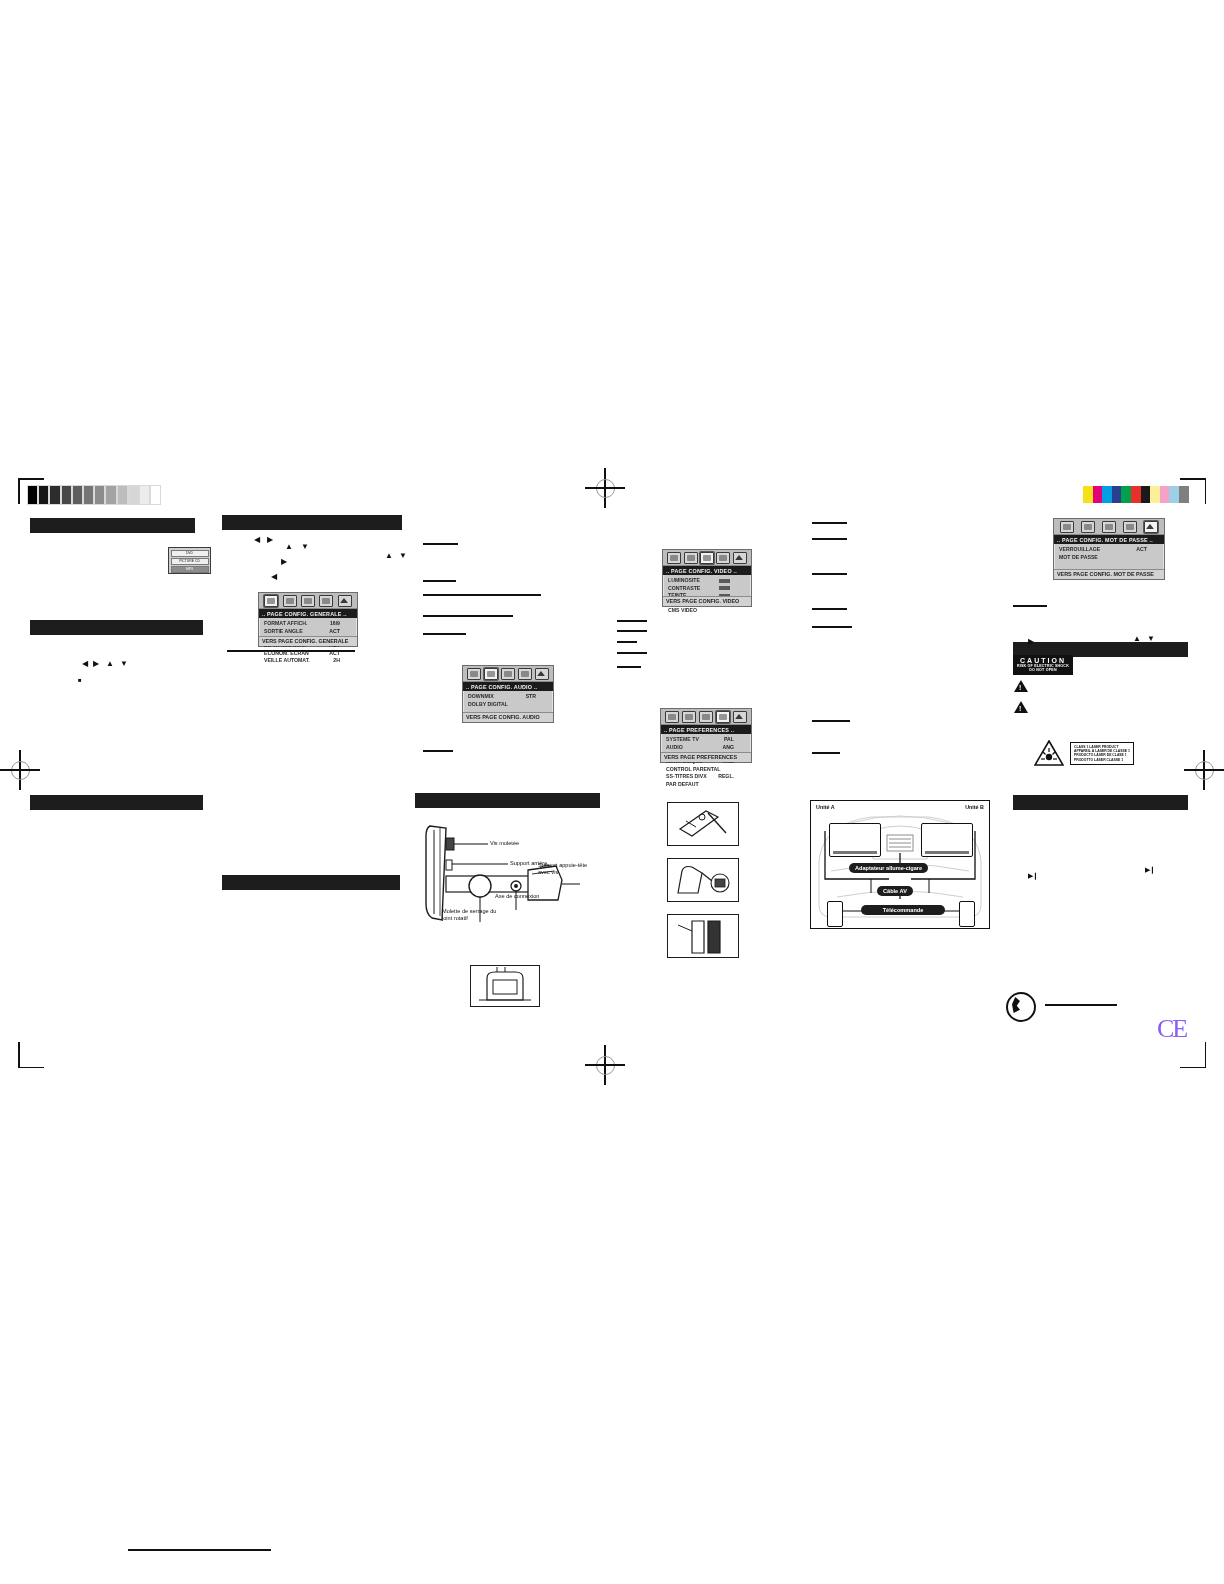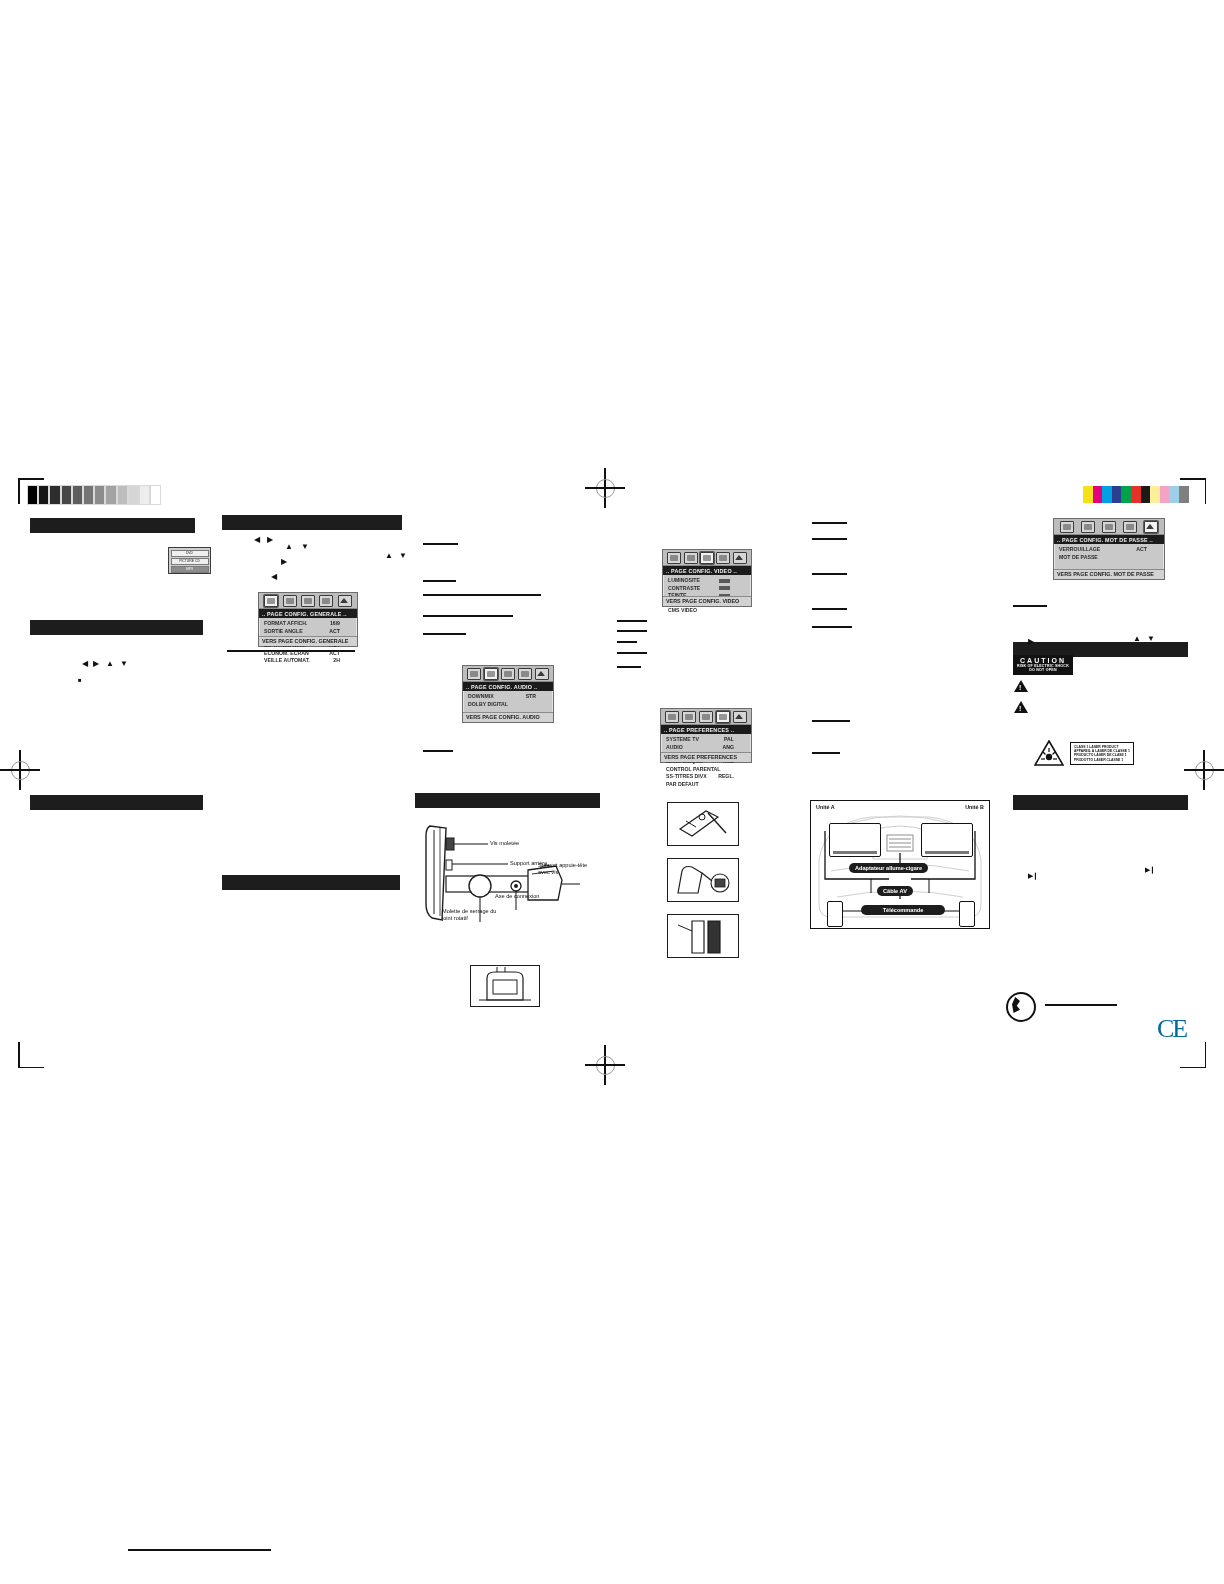--- a/index.html
+++ b/index.html
@@ -80,21 +80,21 @@
   .cd-tag{position:absolute;font-size:5.4px;font-weight:bold;color:#111;}
   .cd-pill{position:absolute;background:#1d1d1d;color:#fff;font-size:5.6px;
        font-weight:bold;text-align:center;border-radius:7px;padding:2px 6px;white-space:nowrap;}
   .cd-screen{position:absolute;border:1.4px solid #111;border-radius:2px;background:#fff;}
   .cd-screen:after{content:"";position:absolute;left:3px;right:3px;bottom:2px;height:3px;
        background:#777;}
   .cd-remote{position:absolute;border:1.2px solid #111;border-radius:2px;background:#fff;}
 
   
   .playglyph{position:absolute;font-size:7px;color:#111;letter-spacing:-1px;}
-  .ce{position:absolute;font-size:26px;color:#0369a1;font-weight:300;
+  .ce{position:absolute;font-size:26px;color:#8b5cf6;font-weight:300;
       font-family:"Liberation Serif",serif;letter-spacing:-2px;}
   .greendot{position:absolute;width:26px;height:26px;border:2.4px solid #111;border-radius:50%;}
   .greendot:before{content:"";position:absolute;left:4px;top:3px;width:8px;height:16px;
       background:#111;clip-path:polygon(40% 0,100% 25%,60% 55%,100% 80%,20% 100%,0 45%);}
   .smalldev{position:absolute;border:1.4px solid #3c3c3c;background:#cfcfcf;padding:1.5px;}
   .smalldev .ln{height:5px;background:#efefef;border:0.6px solid #7a7a7a;margin-bottom:1.2px;
       font-size:3.4px;color:#222;text-align:center;line-height:5px;overflow:hidden;}
   .smalldev .ln.dark{background:#8c8c8c;color:#fff;}
 </style>
 </head>

